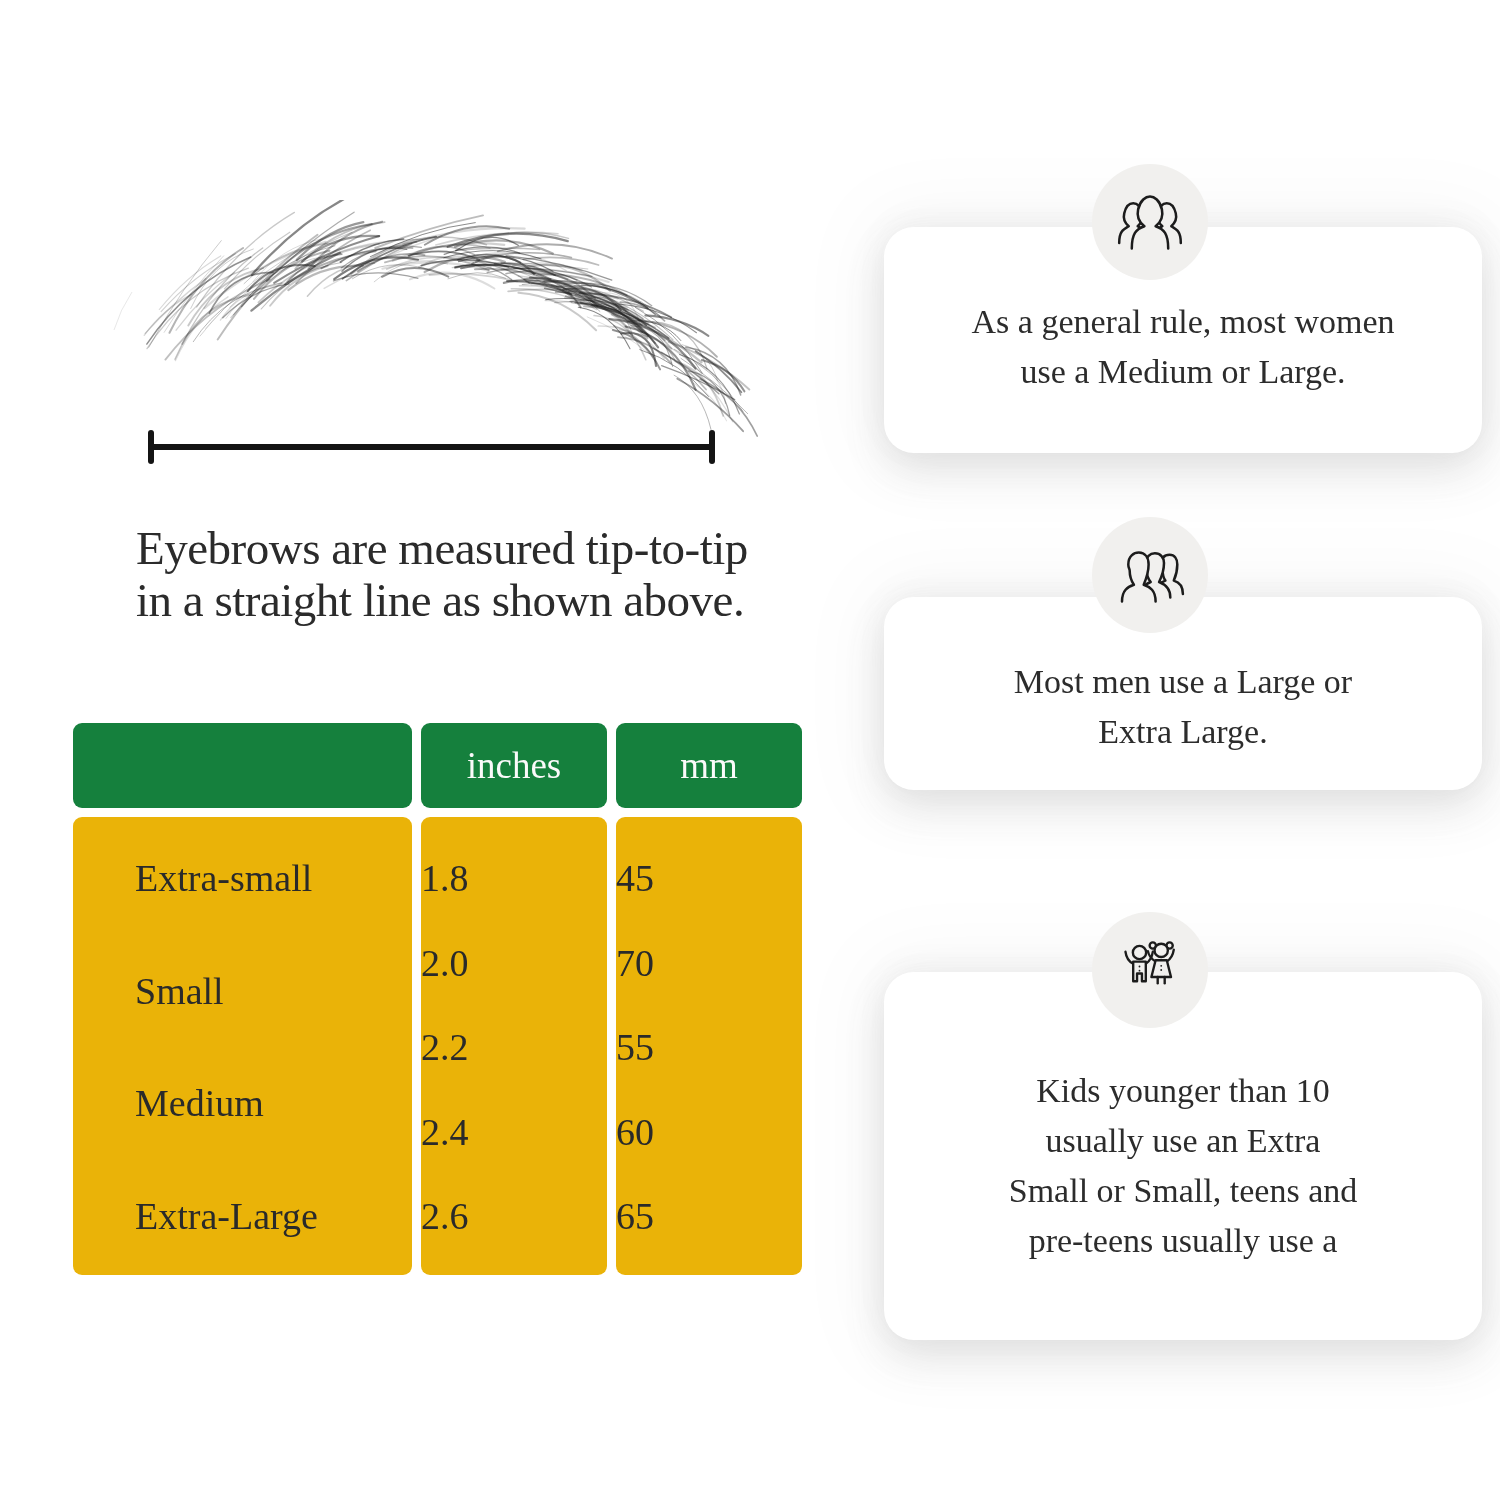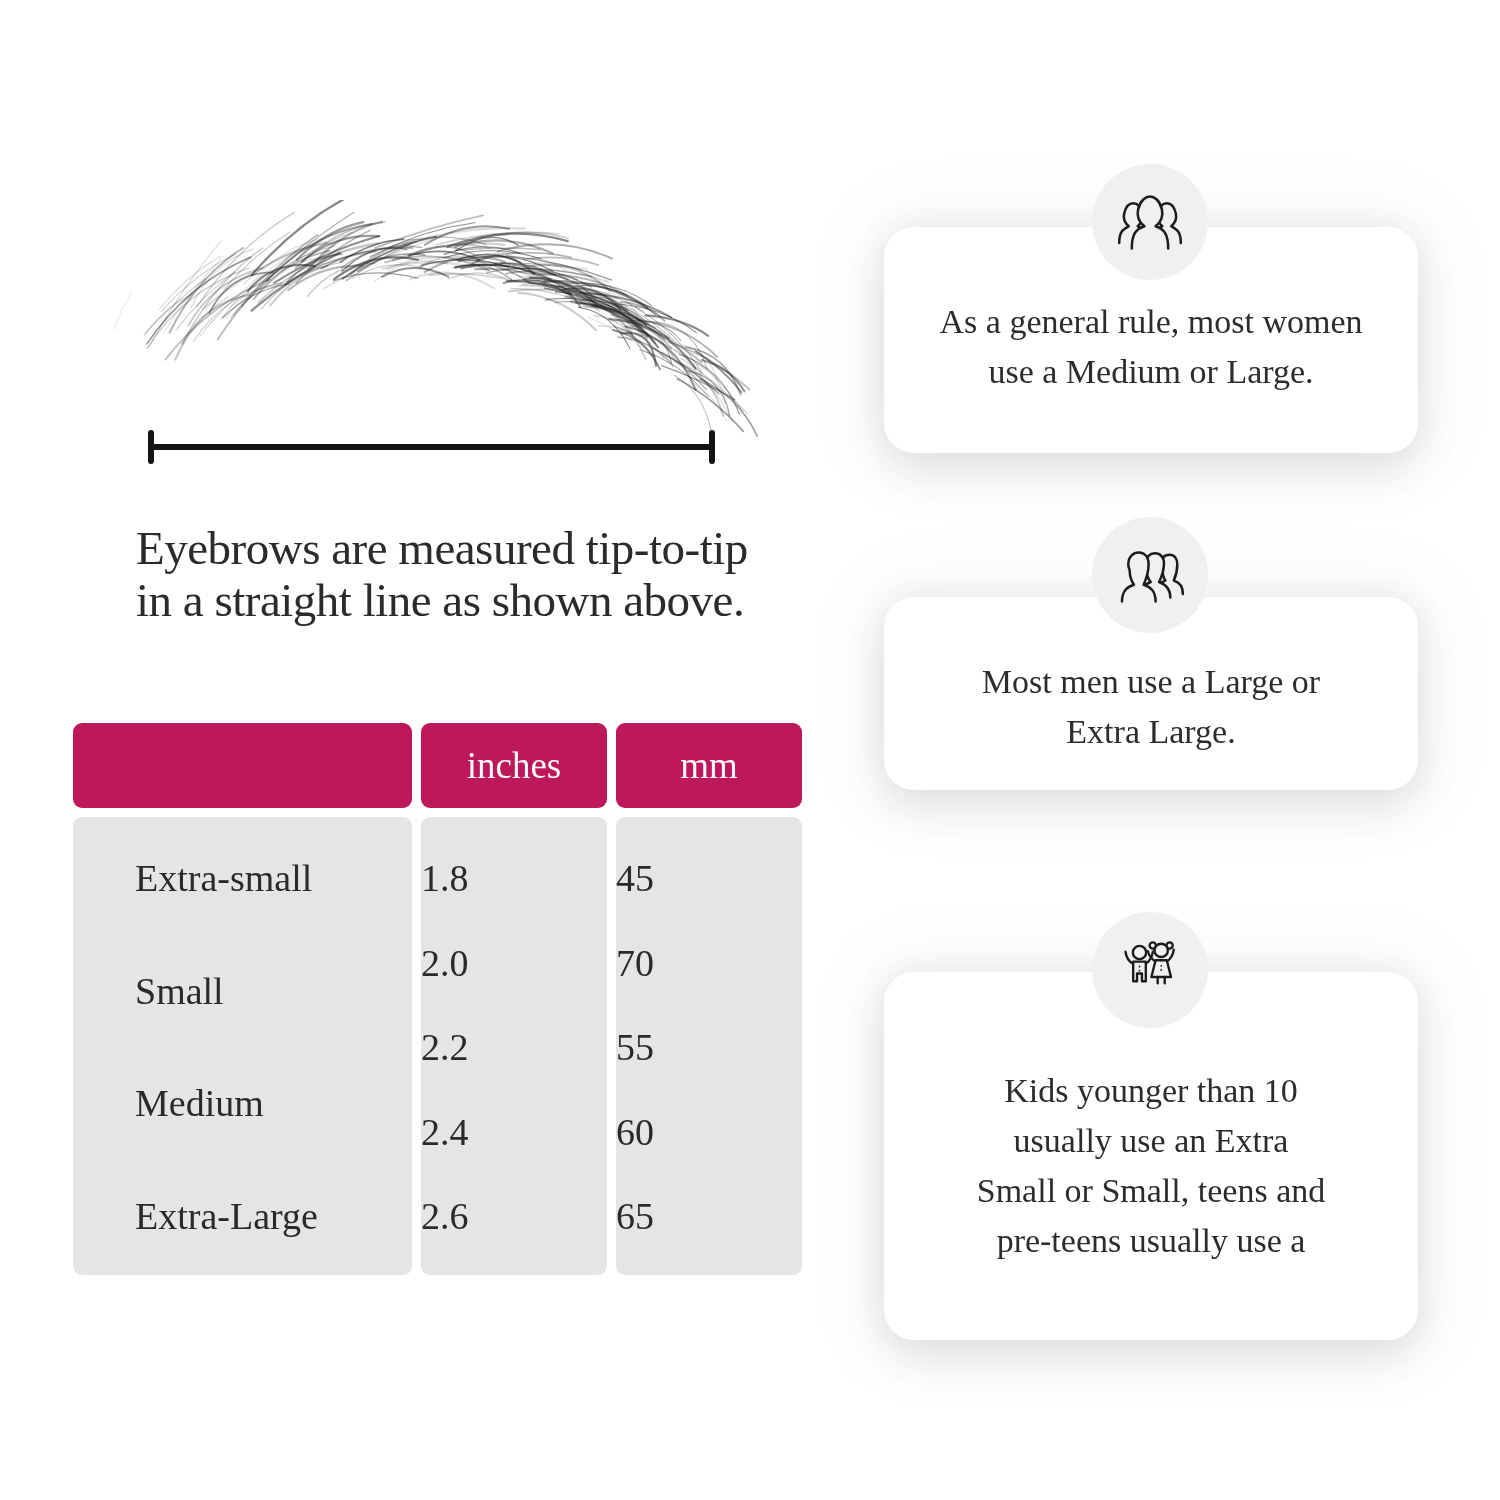--- a/index.html
+++ b/index.html
@@ -16,29 +16,29 @@
     width:6px;height:34px;background:#141414;border-radius:3px;}
   .measure-line::before{left:-2px;}
   .measure-line::after{right:-2px;}
   
   .caption{position:absolute;left:136px;top:522px;font-size:47px;line-height:52px;
     color:#2b2b2b;letter-spacing:-0.5px;}
   
   .size-table{position:absolute;left:73px;top:723px;display:grid;
     grid-template-columns:339px 186px 186px;grid-template-rows:85px 458px;
     column-gap:9px;row-gap:9px;}
-  .th{background:#be185d;border-radius:9px;color:#fafafa;display:flex;
+  .th{background:#15803d;border-radius:9px;color:#fafafa;display:flex;
     align-items:center;justify-content:center;font-size:37px;}
-  .tcol{background:#e5e5e5;border-radius:9px;display:flex;flex-direction:column;
+  .tcol{background:#eab308;border-radius:9px;display:flex;flex-direction:column;
     justify-content:space-between;padding:42px 0 40px;box-sizing:border-box;color:#2a2a2a;}
   .tcol .cell{font-size:38px;line-height:1;}
   .tcol.labels .cell{padding-left:62px;}
   .tcol.nums .cell{text-align:left;}
   
-  .card{position:absolute;left:884px;width:534px;background:#ffffff;border-radius:30px;
+  .card{position:absolute;left:884px;width:598px;background:#ffffff;border-radius:30px;
     box-sizing:border-box;display:flex;flex-direction:column;justify-content:center;
     align-items:center;text-align:center;font-size:34px;line-height:50px;color:#2c2c2c;
     box-shadow:0 18px 40px rgba(110,110,110,0.16),0 -6px 30px rgba(120,120,120,0.06),
                0 0 70px 15px rgba(130,130,130,0.07);z-index:1;}
   .card-women{top:227px;height:226px;padding-top:14px;}
   .card-men{top:597px;height:193px;padding-top:26px;}
   .card-kids{top:972px;height:368px;padding-top:20px;}
   .badge{position:absolute;left:1092px;width:116px;height:116px;border-radius:50%;
     background:#f1f0ee;display:flex;align-items:center;justify-content:center;z-index:2;}
   .badge-women{top:164px;}

